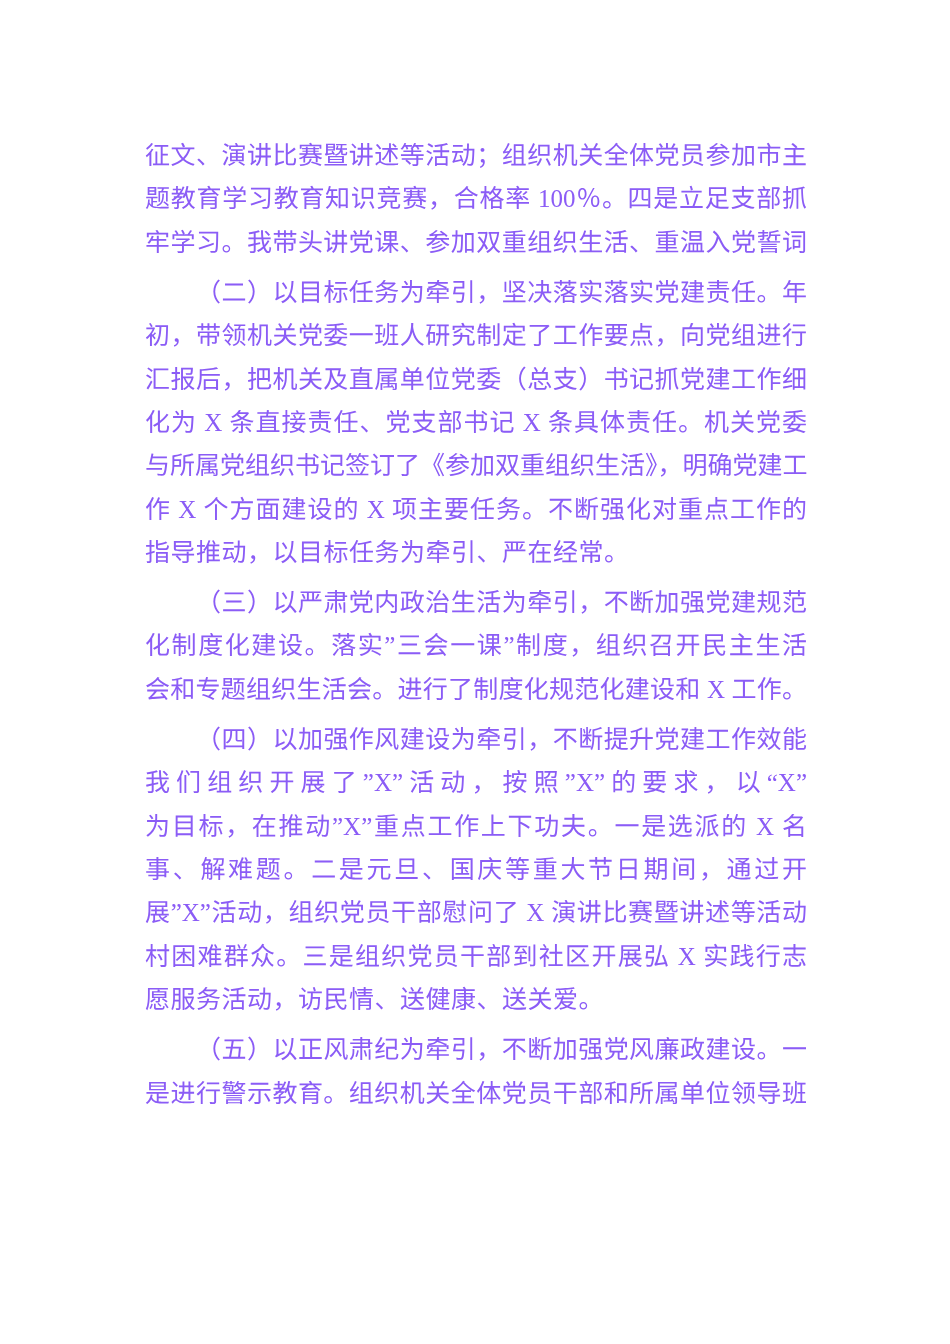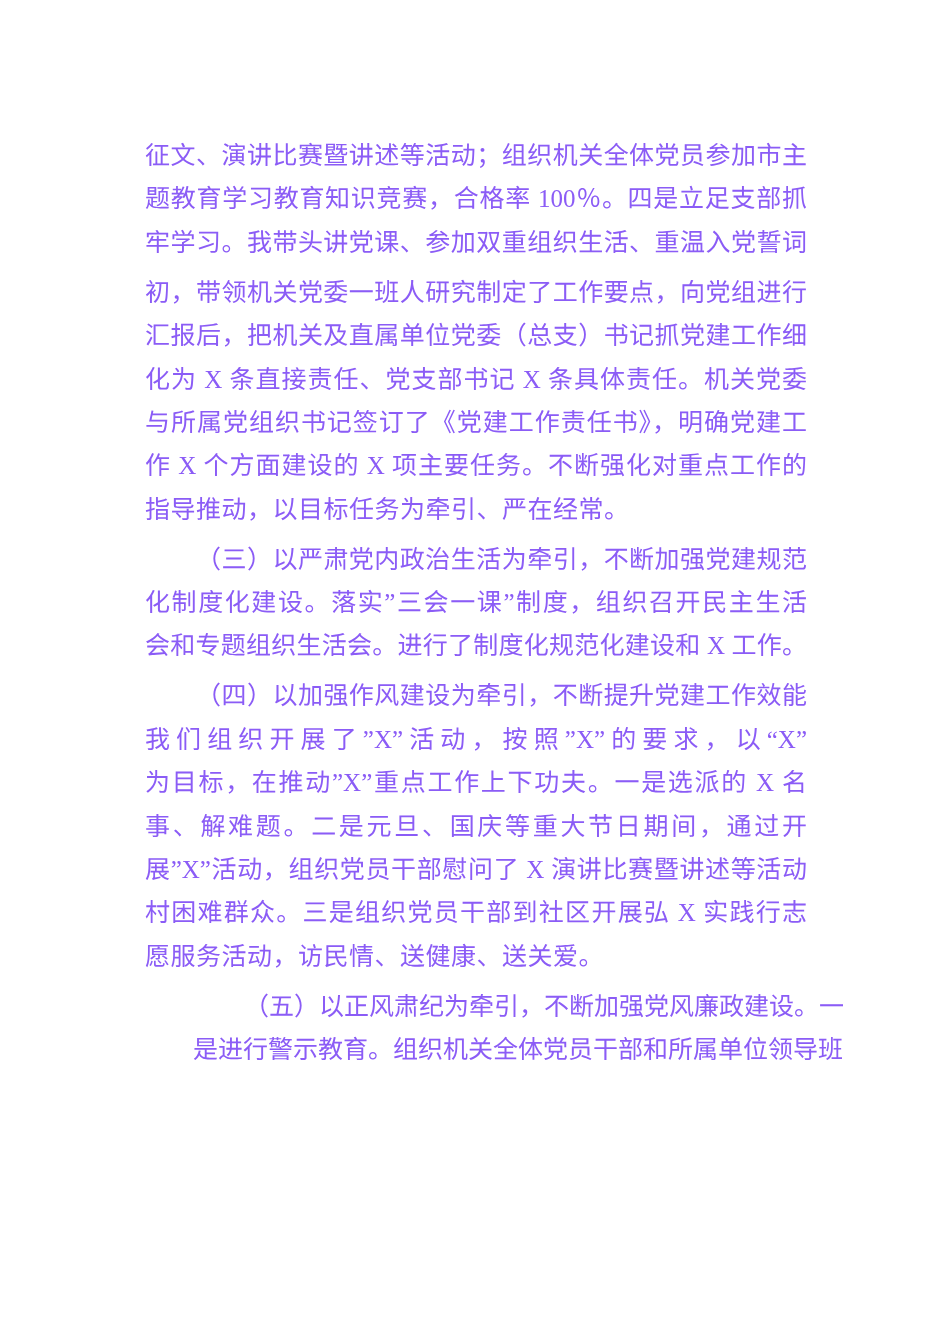--- a/index.html
+++ b/index.html
@@ -20,21 +20,20 @@
     font-weight: 400;
   }
   .text-block {
     width: 662px;
   }
   .para {
     margin: 0 0 6.6px 0;
   }
   .para:last-child {
     margin-bottom: 0;
-    margin-left: 48px;
   }
   .line {
     font-size: 25px;
     line-height: 43.4px;
     height: 43.4px;
     white-space: nowrap;
     letter-spacing: 0;
   }
   .line.full {
     text-align: justify;
@@ -52,24 +51,25 @@
 <body>
 
 <div class="page">
   <div class="text-block">
       <div class="para">
         <div class="line full">征文、演讲比赛暨讲述等活动；组织机关全体党员参加市主</div>
         <div class="line full">题教育学习教育知识竞赛，合格率 100％。四是立足支部抓</div>
         <div class="line full">牢学习。我带头讲党课、参加双重组织生活、重温入党誓词</div>
       </div>
       <div class="para">
+        <div class="line full first">（二）以目标任务为牵引，坚决落实落实党建责任。年</div>
         <div class="line full">初，带领机关党委一班人研究制定了工作要点，向党组进行</div>
         <div class="line full">汇报后，把机关及直属单位党委（总支）书记抓党建工作细</div>
         <div class="line full">化为 X 条直接责任、党支部书记 X 条具体责任。机关党委</div>
-        <div class="line full">与所属党组织书记签订了《党建工作责任书》，明确党建工</div>
+        <div class="line full">与所属党组织书记签订了《参加双重组织生活》，明确党建工</div>
         <div class="line full">作 X 个方面建设的 X 项主要任务。不断强化对重点工作的</div>
         <div class="line short">指导推动，以目标任务为牵引、严在经常。</div>
       </div>
       <div class="para">
         <div class="line full first">（三）以严肃党内政治生活为牵引，不断加强党建规范</div>
         <div class="line full">化制度化建设。落实”三会一课”制度，组织召开民主生活</div>
         <div class="line full">会和专题组织生活会。进行了制度化规范化建设和 X 工作。</div>
       </div>
       <div class="para">
         <div class="line full first">（四）以加强作风建设为牵引，不断提升党建工作效能</div>

